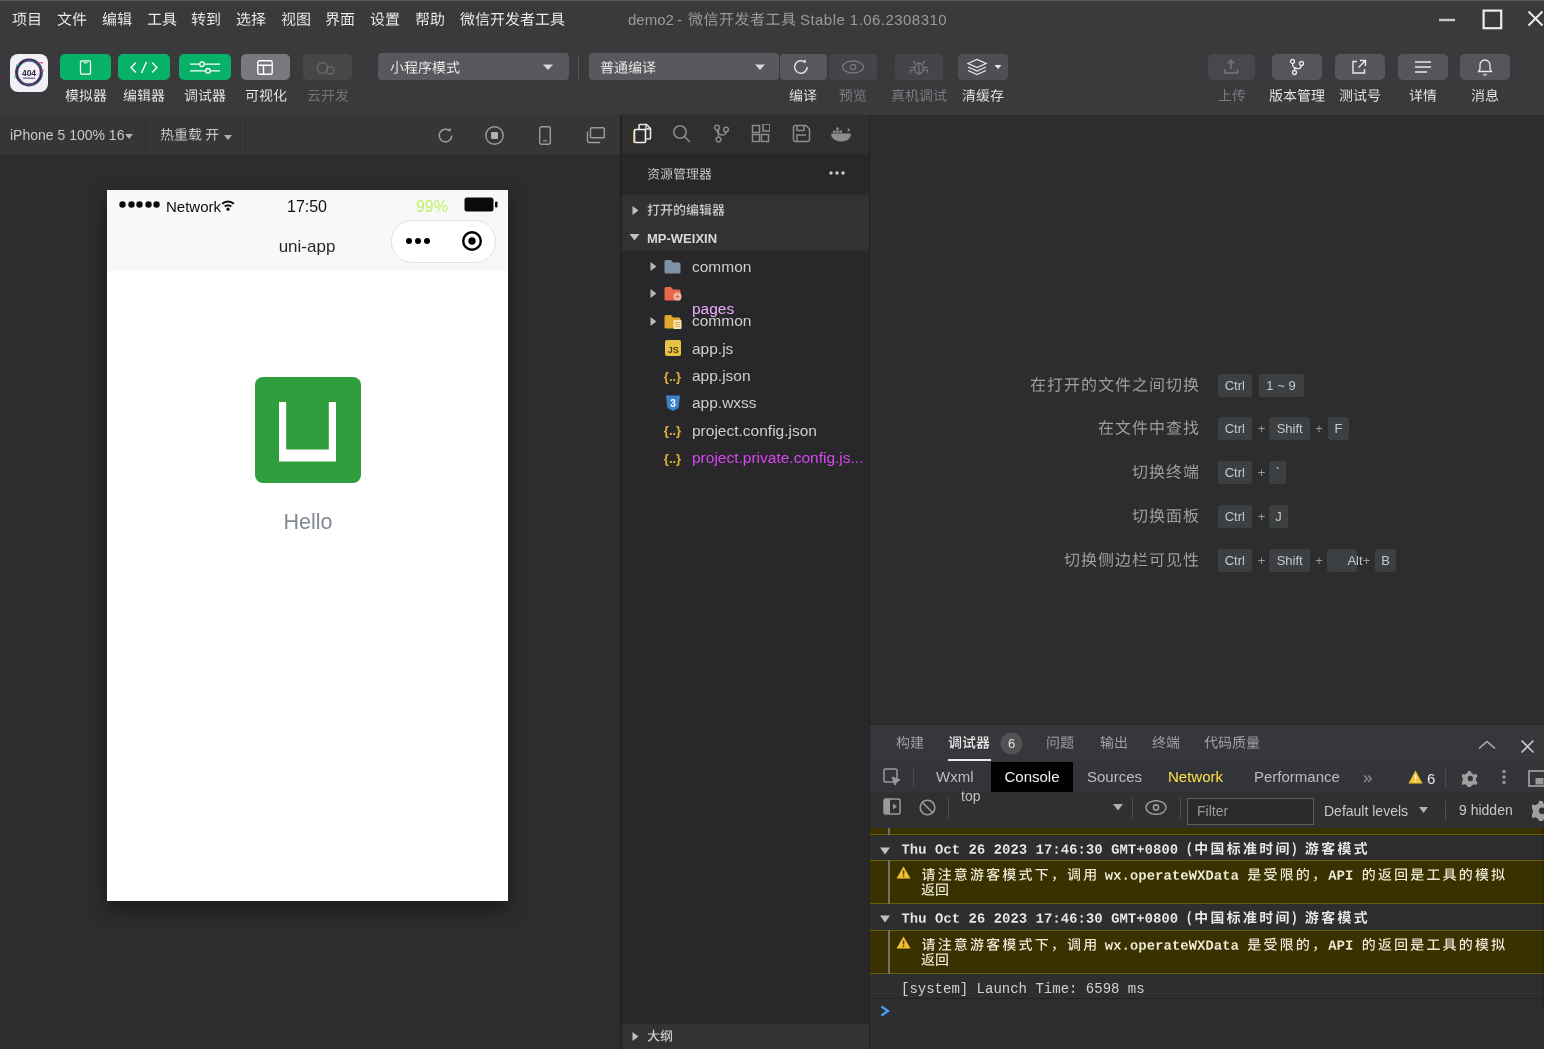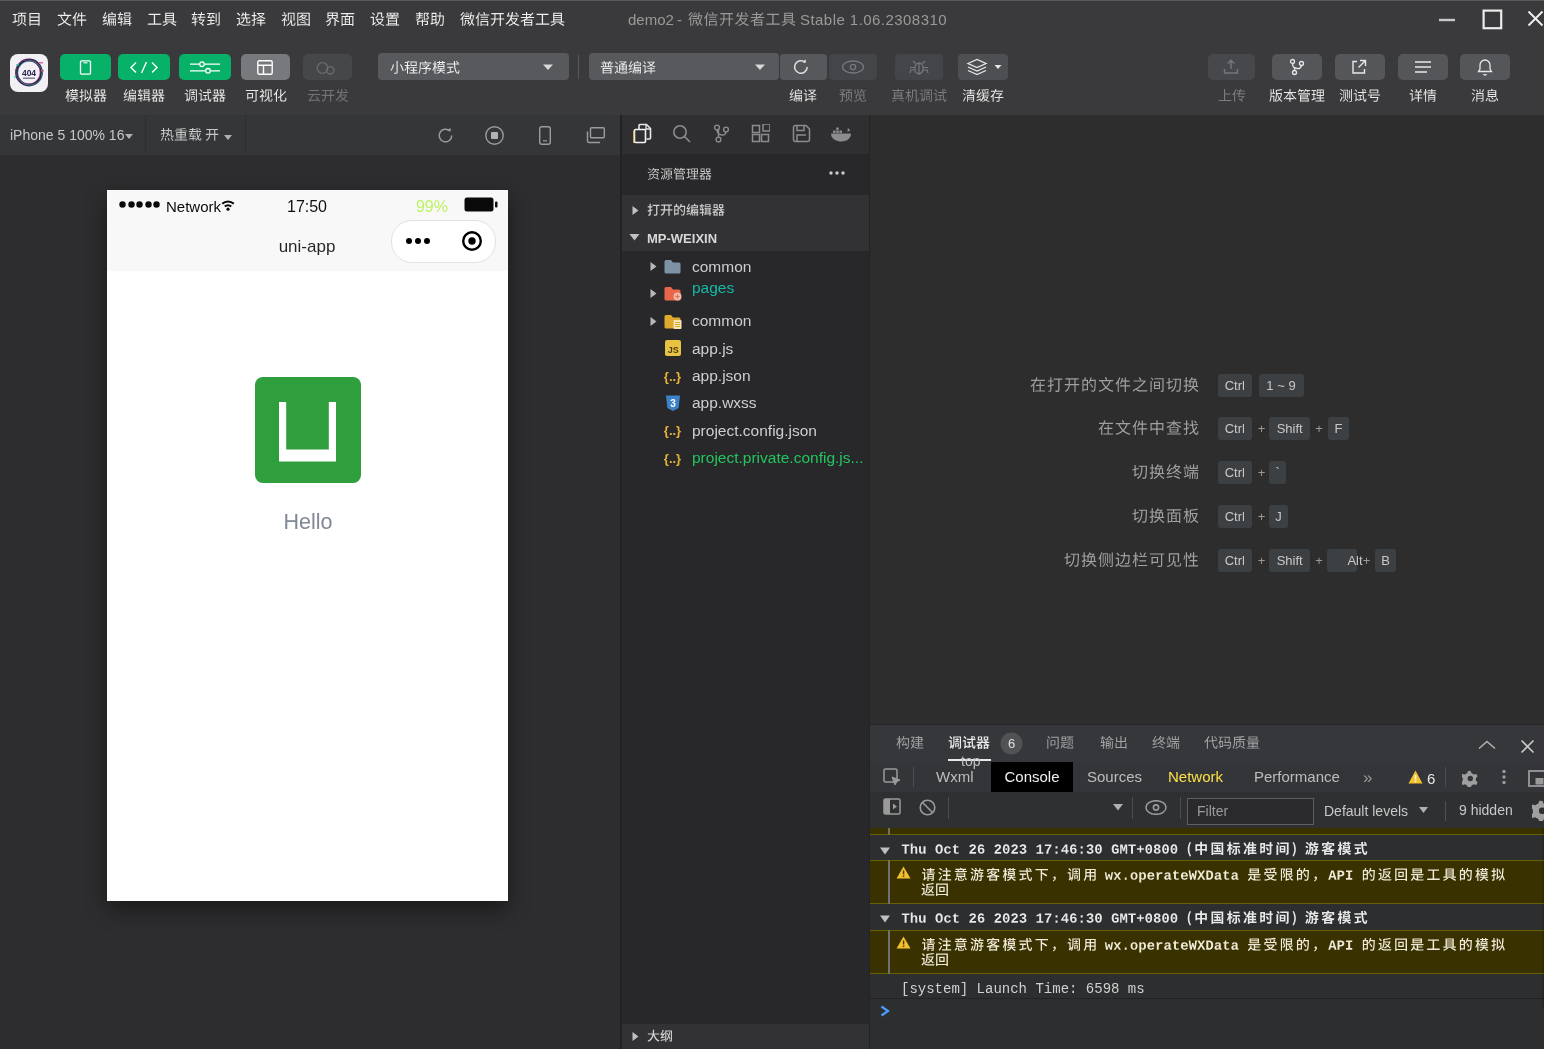--- a/index.html
+++ b/index.html
@@ -407,21 +407,21 @@
     </svg>
 <div style="position:absolute;left:692px;top:258.5px;font:400 15.5px 'Liberation Sans',sans-serif;color:#cdced0;line-height:1;white-space:pre;">common</div>
 <svg style="position:absolute;left:649px;top:288.15000000000003px" width="8" height="11" viewBox="0 0 8 11">
       <path d="M1.5 1l6 4.5-6 4.5z" fill="#b8b8b8"></path>
     </svg>
 <svg style="position:absolute;left:664px;top:286.15000000000003px" width="18" height="15" viewBox="0 0 18 15">
       <path d="M0.5 2.5a1.5 1.5 0 0 1 1.5-1.5h5l2 2.5h6a1.5 1.5 0 0 1 1.5 1.5v8a1.5 1.5 0 0 1-1.5 1.5H2a1.5 1.5 0 0 1-1.5-1.5z" fill="#e8674a"></path>
       <circle cx="13.5" cy="10.5" r="4" fill="#f0b8a8"></circle>
       <path d="M11.5 10.5h4M13.5 8.5v4" stroke="#e8674a" stroke-width="1"></path>
     </svg>
-<div style="position:absolute;left:692px;top:280px;font:400 15.5px 'Liberation Sans',sans-serif;color:#14b8a6;line-height:1;white-space:pre;">pages</div>
+<div style="position:absolute;left:692px;top:301px;font:400 15.5px 'Liberation Sans',sans-serif;color:#f0abfc;line-height:1;white-space:pre;">pages</div>
 <svg style="position:absolute;left:649px;top:315.5px" width="8" height="11" viewBox="0 0 8 11">
       <path d="M1.5 1l6 4.5-6 4.5z" fill="#b8b8b8"></path>
     </svg>
 <svg style="position:absolute;left:664px;top:313.5px" width="18" height="15" viewBox="0 0 18 15">
       <path d="M0.5 2.5a1.5 1.5 0 0 1 1.5-1.5h5l2 2.5h6a1.5 1.5 0 0 1 1.5 1.5v8a1.5 1.5 0 0 1-1.5 1.5H2a1.5 1.5 0 0 1-1.5-1.5z" fill="#dfa92e"></path>
       <rect x="9.5" y="6" width="8" height="9" rx="1" fill="#f5e6b8"></rect>
       <path d="M11 8.5h5M11 10.5h5M11 12.5h5" stroke="#dfa92e" stroke-width="1"></path>
     </svg>
 <div style="position:absolute;left:692px;top:313.2px;font:400 15.5px 'Liberation Sans',sans-serif;color:#cdced0;line-height:1;white-space:pre;">common</div>
 <svg style="position:absolute;left:665px;top:340.35px" width="16" height="16" viewBox="0 0 16 16">
@@ -438,21 +438,21 @@
       <text x="8" y="11.5" font-family="Liberation Sans" font-size="10" font-weight="bold" fill="#fff" text-anchor="middle">3</text>
     </svg>
 <div style="position:absolute;left:692px;top:395.2px;font:400 15.5px 'Liberation Sans',sans-serif;color:#cdced0;line-height:1;white-space:pre;">app.wxss</div>
 <svg style="position:absolute;left:663px;top:422.40000000000003px" width="19" height="16" viewBox="0 0 19 16">
       <text x="9.5" y="12.5" font-family="Liberation Sans" font-size="13" font-weight="bold" fill="#e8b339" text-anchor="middle">{..}</text>
     </svg>
 <div style="position:absolute;left:692px;top:422.6px;font:400 15.5px 'Liberation Sans',sans-serif;color:#cdced0;line-height:1;white-space:pre;">project.config.json</div>
 <svg style="position:absolute;left:663px;top:449.75px" width="19" height="16" viewBox="0 0 19 16">
       <text x="9.5" y="12.5" font-family="Liberation Sans" font-size="13" font-weight="bold" fill="#e8b339" text-anchor="middle">{..}</text>
     </svg>
-<div style="position:absolute;left:692px;top:449.9px;font:400 15.5px 'Liberation Sans',sans-serif;color:#22c55e;line-height:1;white-space:pre;">project.private.config.js...</div>
+<div style="position:absolute;left:692px;top:449.9px;font:400 15.5px 'Liberation Sans',sans-serif;color:#d946ef;line-height:1;white-space:pre;">project.private.config.js...</div>
 <div style="position:absolute;left:622px;top:1024px;width:247px;height:25px;background:#323234;"></div>
 <svg style="position:absolute;left:631px;top:1031px" width="8" height="11" viewBox="0 0 8 11">
       <path d="M1.5 1l6 4.5-6 4.5z" fill="#c0c0c0"></path>
     </svg>
 <div style="position:absolute;left:647.0px;top:1028.3px;width:26.0px;pointer-events:none">
       <svg width="26.0" height="16.6" viewBox="0 -12.74 26.0 16.64" style="display:block">
         <path fill="#cfcfcf" d="M5.8 -11.0C5.8 -9.9 5.8 -8.7 5.7 -7.3H0.8V-6.1H5.4C4.9 -3.7 3.7 -1.3 0.5 0.0C0.9 0.3 1.3 0.7 1.5 1.1C4.4 -0.3 5.8 -2.6 6.5 -5.0C7.6 -2.2 9.1 -0.1 11.6 1.1C11.8 0.7 12.2 0.2 12.5 -0.1C10.0 -1.1 8.4 -3.3 7.5 -6.1H12.3V-7.3H7.0C7.1 -8.6 7.1 -9.9 7.2 -11.0Z M13.5 -0.8 13.7 0.4C14.9 0.1 16.5 -0.3 18.0 -0.7L17.9 -1.7C16.2 -1.4 14.6 -1.0 13.5 -0.8ZM22.4 -8.8C22.2 -7.9 21.9 -6.9 21.6 -6.0C21.2 -6.8 20.9 -7.5 20.5 -8.1L19.6 -7.7C20.1 -6.8 20.7 -5.7 21.2 -4.7C20.7 -3.3 20.0 -2.1 19.4 -1.1V-9.2H23.9V-0.4C23.9 -0.2 23.8 -0.2 23.6 -0.1C23.5 -0.1 22.9 -0.1 22.2 -0.2C22.4 0.1 22.6 0.6 22.6 0.9C23.5 0.9 24.1 0.9 24.5 0.7C24.9 0.5 25.0 0.2 25.0 -0.4V-10.3H18.2V1.1H19.4V-1.1C19.6 -1.0 20.1 -0.7 20.3 -0.5C20.8 -1.4 21.3 -2.4 21.8 -3.5C22.1 -2.6 22.5 -1.8 22.7 -1.2L23.6 -1.7C23.3 -2.6 22.8 -3.7 22.3 -4.8C22.7 -6.0 23.1 -7.3 23.4 -8.6ZM13.8 -5.4C14.0 -5.5 14.3 -5.6 15.7 -5.8C15.2 -5.0 14.7 -4.5 14.5 -4.2C14.1 -3.7 13.8 -3.4 13.5 -3.4C13.7 -3.1 13.8 -2.5 13.9 -2.2C14.2 -2.4 14.7 -2.6 17.9 -3.2C17.9 -3.5 17.9 -3.9 18.0 -4.2L15.5 -3.8C16.5 -4.9 17.4 -6.3 18.1 -7.6L17.1 -8.3C16.8 -7.8 16.6 -7.3 16.3 -6.9L14.9 -6.7C15.7 -7.8 16.4 -9.2 16.9 -10.5L15.7 -11.0C15.3 -9.5 14.4 -7.8 14.1 -7.4C13.9 -6.9 13.6 -6.6 13.4 -6.6C13.5 -6.3 13.7 -5.7 13.8 -5.4Z"></path>
       </svg>
     </div>
 <div style="position:absolute;left:1030.0px;top:374.8px;width:170.0px;pointer-events:none">
@@ -593,21 +593,21 @@
 <svg style="position:absolute;left:883px;top:798px" width="19" height="19" viewBox="0 0 19 19">
       <rect x="1" y="1" width="16" height="15" rx="1.5" fill="none" stroke="#9a9a9a" stroke-width="1.5"></rect>
       <rect x="1" y="1" width="6" height="15" fill="#9a9a9a"></rect>
       <path d="M10 5.5l4 3-4 3z" fill="#9a9a9a"></path>
     </svg>
 <svg style="position:absolute;left:919px;top:799px" width="17" height="17" viewBox="0 0 17 17">
       <circle cx="8.5" cy="8.5" r="7.3" fill="none" stroke="#9a9a9a" stroke-width="1.6"></circle>
       <path d="M3.5 3.5l10 10" stroke="#9a9a9a" stroke-width="1.6"></path>
     </svg>
 <div style="position:absolute;left:948px;top:797px;width:1px;height:22px;background:#4d4d4d;"></div>
-<div style="position:absolute;left:961px;top:754px;font:400 14px 'Liberation Sans',sans-serif;color:#c0c0c0;line-height:1;white-space:pre;">top</div>
+<div style="position:absolute;left:961px;top:789px;font:400 14px 'Liberation Sans',sans-serif;color:#c0c0c0;line-height:1;white-space:pre;">top</div>
 <svg style="position:absolute;left:1112px;top:803px" width="12" height="8" viewBox="0 0 12 8">
       <path d="M1 1L6 7.5L11 1z" fill="#b0b0b0"></path>
     </svg>
 <div style="position:absolute;left:1132px;top:797px;width:1px;height:22px;background:#4d4d4d;"></div>
 <svg style="position:absolute;left:1145px;top:800px" width="22" height="15" viewBox="0 0 22 15">
       <ellipse cx="11" cy="7.5" rx="10" ry="6.8" fill="none" stroke="#9a9a9a" stroke-width="1.5"></ellipse>
       <circle cx="11" cy="7.5" r="2.6" fill="none" stroke="#9a9a9a" stroke-width="1.6"></circle>
     </svg>
 <div style="position:absolute;left:1180px;top:797px;width:1px;height:22px;background:#4d4d4d;"></div>
 <div style="position:absolute;left:1187px;top:798px;width:125px;height:25px;border:1px solid #5f5f5f;background:#2a2a2c"></div>

